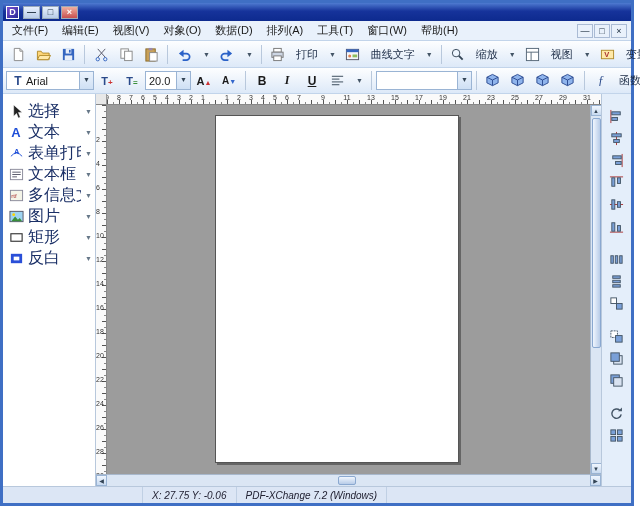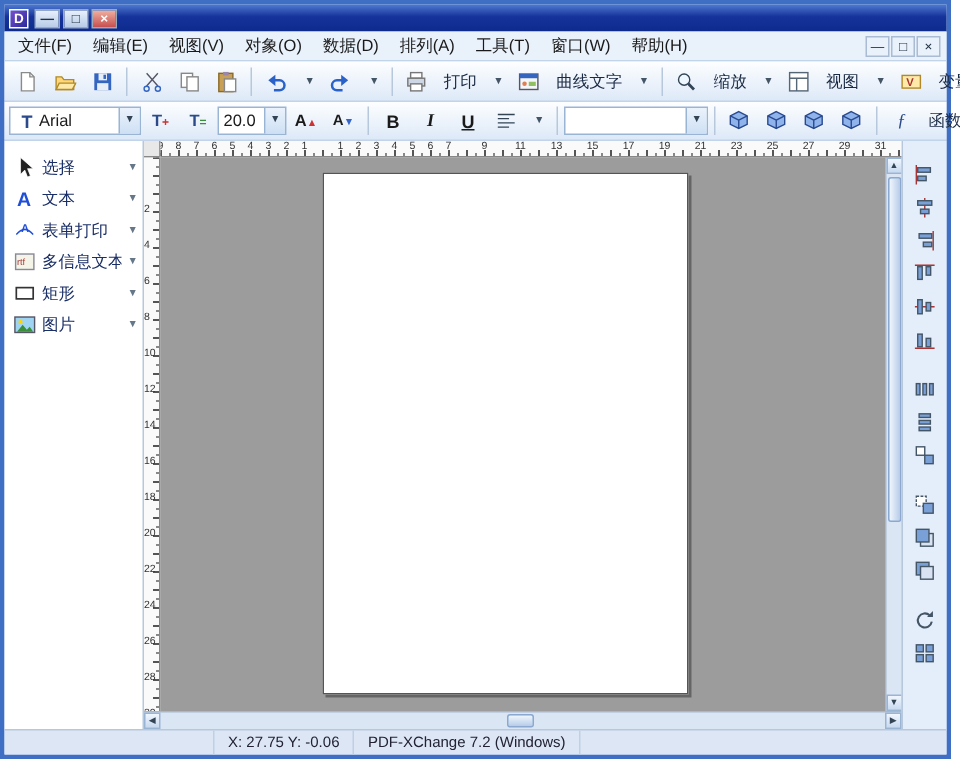--- a/index.html
+++ b/index.html
@@ -39,21 +39,21 @@
   .combo .val{flex:1;overflow:hidden;white-space:nowrap;}
   .combo .cdd{width:14px;height:17px;background:linear-gradient(#eaf2fc,#cfe0f4);border-left:1px solid #9ab4d4;
     text-align:center;font-size:7px;line-height:16px;color:#345;}
   .ico{width:16px;height:16px;display:inline-flex;align-items:center;justify-content:center;flex:0 0 auto;}
   .ico svg{width:15px;height:15px;display:block;}
 
   
   .main{flex:1;display:flex;min-height:0;}
   .toolbox{width:93px;flex:0 0 93px;background:#fff;border-right:1px solid #b8c8dc;padding-top:7px;}
   .tool-item{display:flex;align-items:center;gap:4px;height:21px;padding:0 3px 0 5px;color:#1a2f66;}
-  .tool-item .tlabel{white-space:nowrap;overflow:hidden;font-size:11px;}
+  .tool-item .tlabel{white-space:nowrap;overflow:hidden;font-size:16px;}
   .tool-item .tdd{margin-left:auto;font-size:7px;color:#678;}
   .tool-item.disabled{color:#9aa4b4;}
   .tool-item.disabled .tdd{color:#b8c0cc;}
 
   .canvas-col{flex:1;display:flex;flex-direction:column;min-width:0;background:#9c9c9c;}
   .ruler-row{height:11px;flex:0 0 11px;display:flex;}
   .corner{width:11px;flex:0 0 11px;background:#e8e8e8;border-right:1px solid #999;border-bottom:1px solid #888;}
   .hruler{flex:1;position:relative;overflow:hidden;background-color:#fafafa;border-bottom:1px solid #888;
     background-image:repeating-linear-gradient(to right,#555 0 1px,transparent 1px 12px),
                      repeating-linear-gradient(to right,#888 0 1px,transparent 1px 6px);
@@ -78,21 +78,21 @@
   .hscroll .sc-arrow.right{margin-left:auto;}
 
   .right-tb{width:30px;flex:0 0 30px;background:#e4eefa;border-left:1px solid #b8c8dc;
     display:flex;flex-direction:column;align-items:center;padding-top:12px;gap:2px;overflow:hidden;}
   .rbtn{width:22px;height:20px;display:flex;align-items:center;justify-content:center;border:1px solid transparent;border-radius:2px;}
   .rbtn svg{width:15px;height:15px;display:block;}
   .rgap{height:9px;flex:0 0 9px;}
 
   .statusbar{height:17px;flex:0 0 17px;background:#dce6f5;border-top:1px solid #b8c8dc;
     display:flex;align-items:center;font-size:10px;color:#223;}
-  .scell{padding:0 9px;height:100%;display:flex;align-items:center;border-right:1px solid #c0d0e4;white-space:nowrap;}
+  .scell{padding:0 9px;height:100%;display:flex;align-items:center;border-right:1px solid #c0d0e4;white-space:nowrap;font-style:italic;}
   .scell.first{width:140px;flex:0 0 140px;}
 </style>
 </head>
 <body>
 
 <div class="window">
 
   <div class="titlebar">
     <div class="app-icon">D</div>
     <div class="win-btns">
@@ -385,45 +385,65 @@
               <path d="M2 11q6-7 12 0" stroke="#1f4fd8" fill="none"></path>
               <text x="5.3" y="9" font-size="8" fill="#1f4fd8" font-weight="bold">A</text>
             </svg>
           </span>
           <span class="tlabel">表单打印</span>
           <span class="tdd">▼</span>
         </div>
         <div class="tool-item">
           <span class="ico">
             <svg viewBox="0 0 16 16">
+              <rect x="1.5" y="2.5" width="13" height="11" fill="#fff" stroke="#889"></rect>
+              <path d="M3.5 5.5h9M3.5 8h9M3.5 10.5h5" stroke="#556" fill="none"></path>
+            </svg>
+          </span>
+          <span class="tlabel">文本框</span>
+          <span class="tdd">▼</span>
+        </div>
+        <div class="tool-item">
+          <span class="ico">
+            <svg viewBox="0 0 16 16">
               <rect x="1.5" y="2.5" width="13" height="11" fill="#f4f4e8" stroke="#889"></rect>
               <text x="2.5" y="10.5" font-size="6.5" fill="#a33">rtf</text>
             </svg>
           </span>
           <span class="tlabel">多信息文本框</span>
-          <span class="tdd">▼</span>
-        </div>
-        <div class="tool-item">
-          <span class="ico">
-            <svg viewBox="0 0 16 16">
-              <rect x="2" y="4" width="12" height="8" fill="none" stroke="#333" stroke-width="1.2"></rect>
-            </svg>
-          </span>
-          <span class="tlabel">矩形</span>
           <span class="tdd">▼</span>
         </div>
         <div class="tool-item">
           <span class="ico">
             <svg viewBox="0 0 16 16">
               <rect x="1" y="2.5" width="14" height="11" fill="#9fd4f2" stroke="#556"></rect>
               <circle cx="5" cy="6" r="1.5" fill="#ffd400"></circle>
               <path d="M2.5 13l4-5 3 3.5 2-2 2.5 3.5z" fill="#3a8f3a"></path>
             </svg>
           </span>
           <span class="tlabel">图片</span>
+          <span class="tdd">▼</span>
+        </div>
+        <div class="tool-item">
+          <span class="ico">
+            <svg viewBox="0 0 16 16">
+              <rect x="2" y="4" width="12" height="8" fill="none" stroke="#333" stroke-width="1.2"></rect>
+            </svg>
+          </span>
+          <span class="tlabel">矩形</span>
+          <span class="tdd">▼</span>
+        </div>
+        <div class="tool-item">
+          <span class="ico">
+            <svg viewBox="0 0 16 16">
+              <rect x="2" y="3" width="12" height="10" fill="#2a4fd8"></rect>
+              <rect x="5" y="6" width="6" height="4" fill="#fff"></rect>
+            </svg>
+          </span>
+          <span class="tlabel">反白</span>
           <span class="tdd">▼</span>
         </div>
       </div>
 
     <div class="canvas-col">
       <div class="ruler-row">
         <div class="corner"></div>
         <div class="hruler">
             <span class="hlab" style="left: 0px;">9</span>
             <span class="hlab" style="left: 12px;">8</span>

